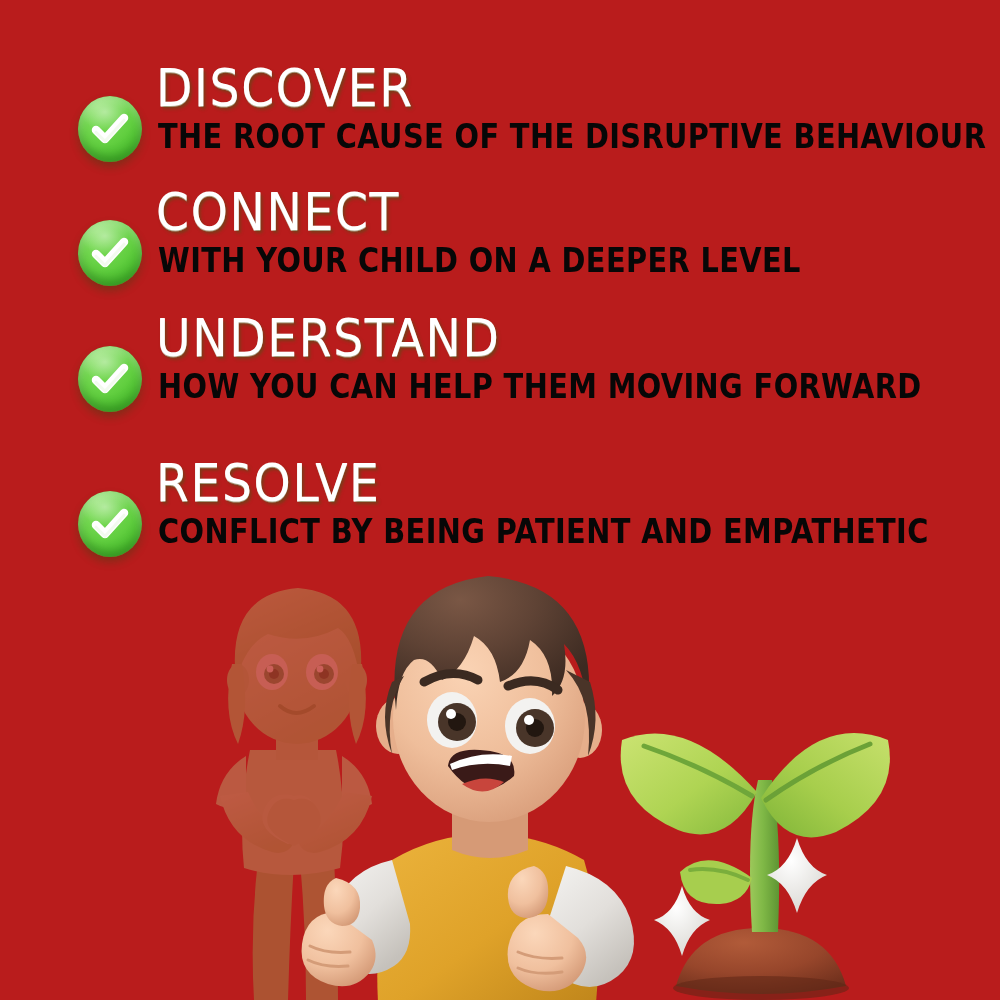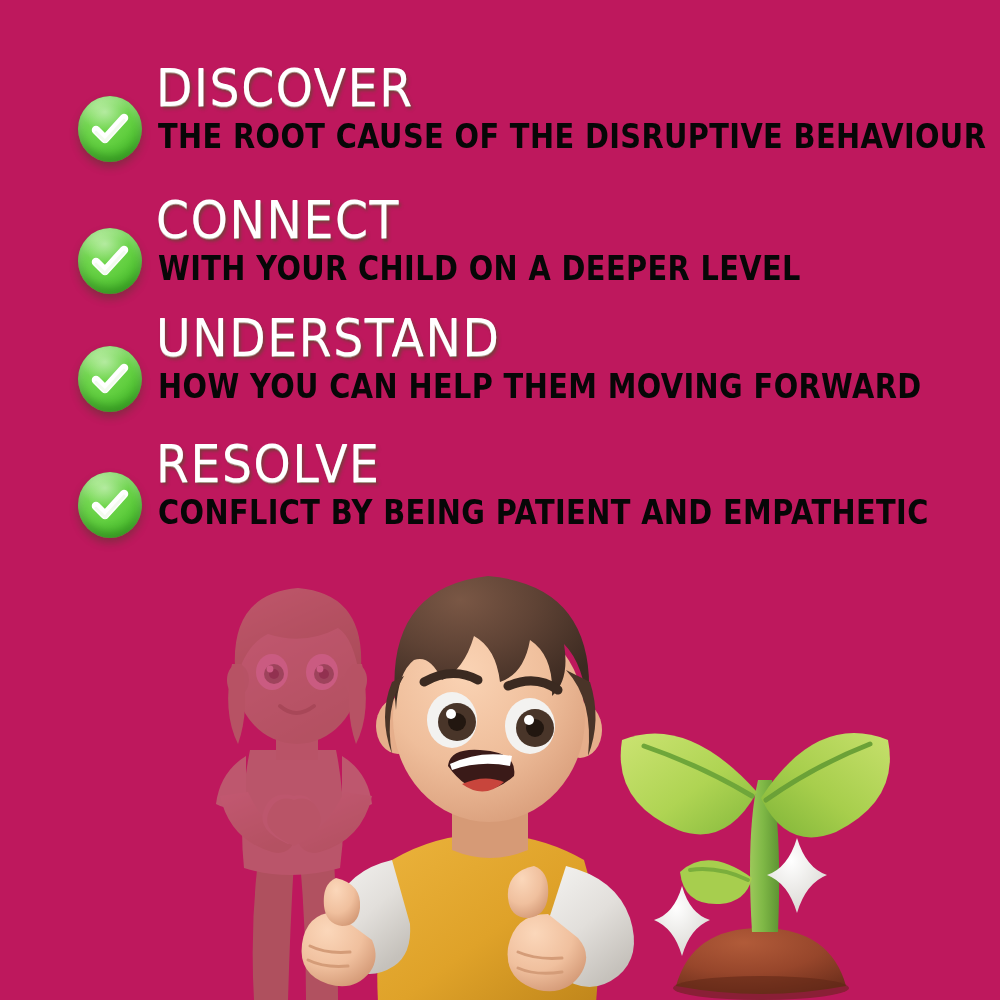--- a/index.html
+++ b/index.html
@@ -26,23 +26,23 @@
     z-index:40;
   }
 
   .check-row{
     position:absolute;
     left:70px;
     width:930px;
     height:130px;
   }
   .check-row.r0{ top:64px; }
-  .check-row.r1{ top:196px; }
+  .check-row.r1{ top:188px; }
   .check-row.r2{ top:314px; }
-  .check-row.r3{ top:440px; }
+  .check-row.r3{ top:459px; }
 
   
   .check-badge{
     position:absolute;
     left:8px;
     top:32px;
     width:64px; height:66px;
     border-radius:50%;
     background:
        radial-gradient(ellipse 60% 46% at 42% 24%, rgba(255,255,255,.42) 0%, rgba(255,255,255,0) 62%),
@@ -103,21 +103,21 @@
     z-index:10;
   }
   #art svg{ display:block; width:1000px; height:440px; }
 
   
   #ghost{ opacity:.30; }
 </style>
 </head>
 <body>
 
-<div id="poster" style="background: #be185d; text-align: center;">
+<div id="poster" style="background: #b91c1c; text-align: center;">
 
   <div id="art">
     <svg viewBox="0 0 1000 440" xmlns="http://www.w3.org/2000/svg">
       <defs>
 
         <radialGradient id="skin" cx="38%" cy="28%" r="78%">
           <stop offset="0%" stop-color="#FAD3B4"></stop>
           <stop offset="55%" stop-color="#EFBE9B"></stop>
           <stop offset="100%" stop-color="#D99E7B"></stop>
         </radialGradient>

